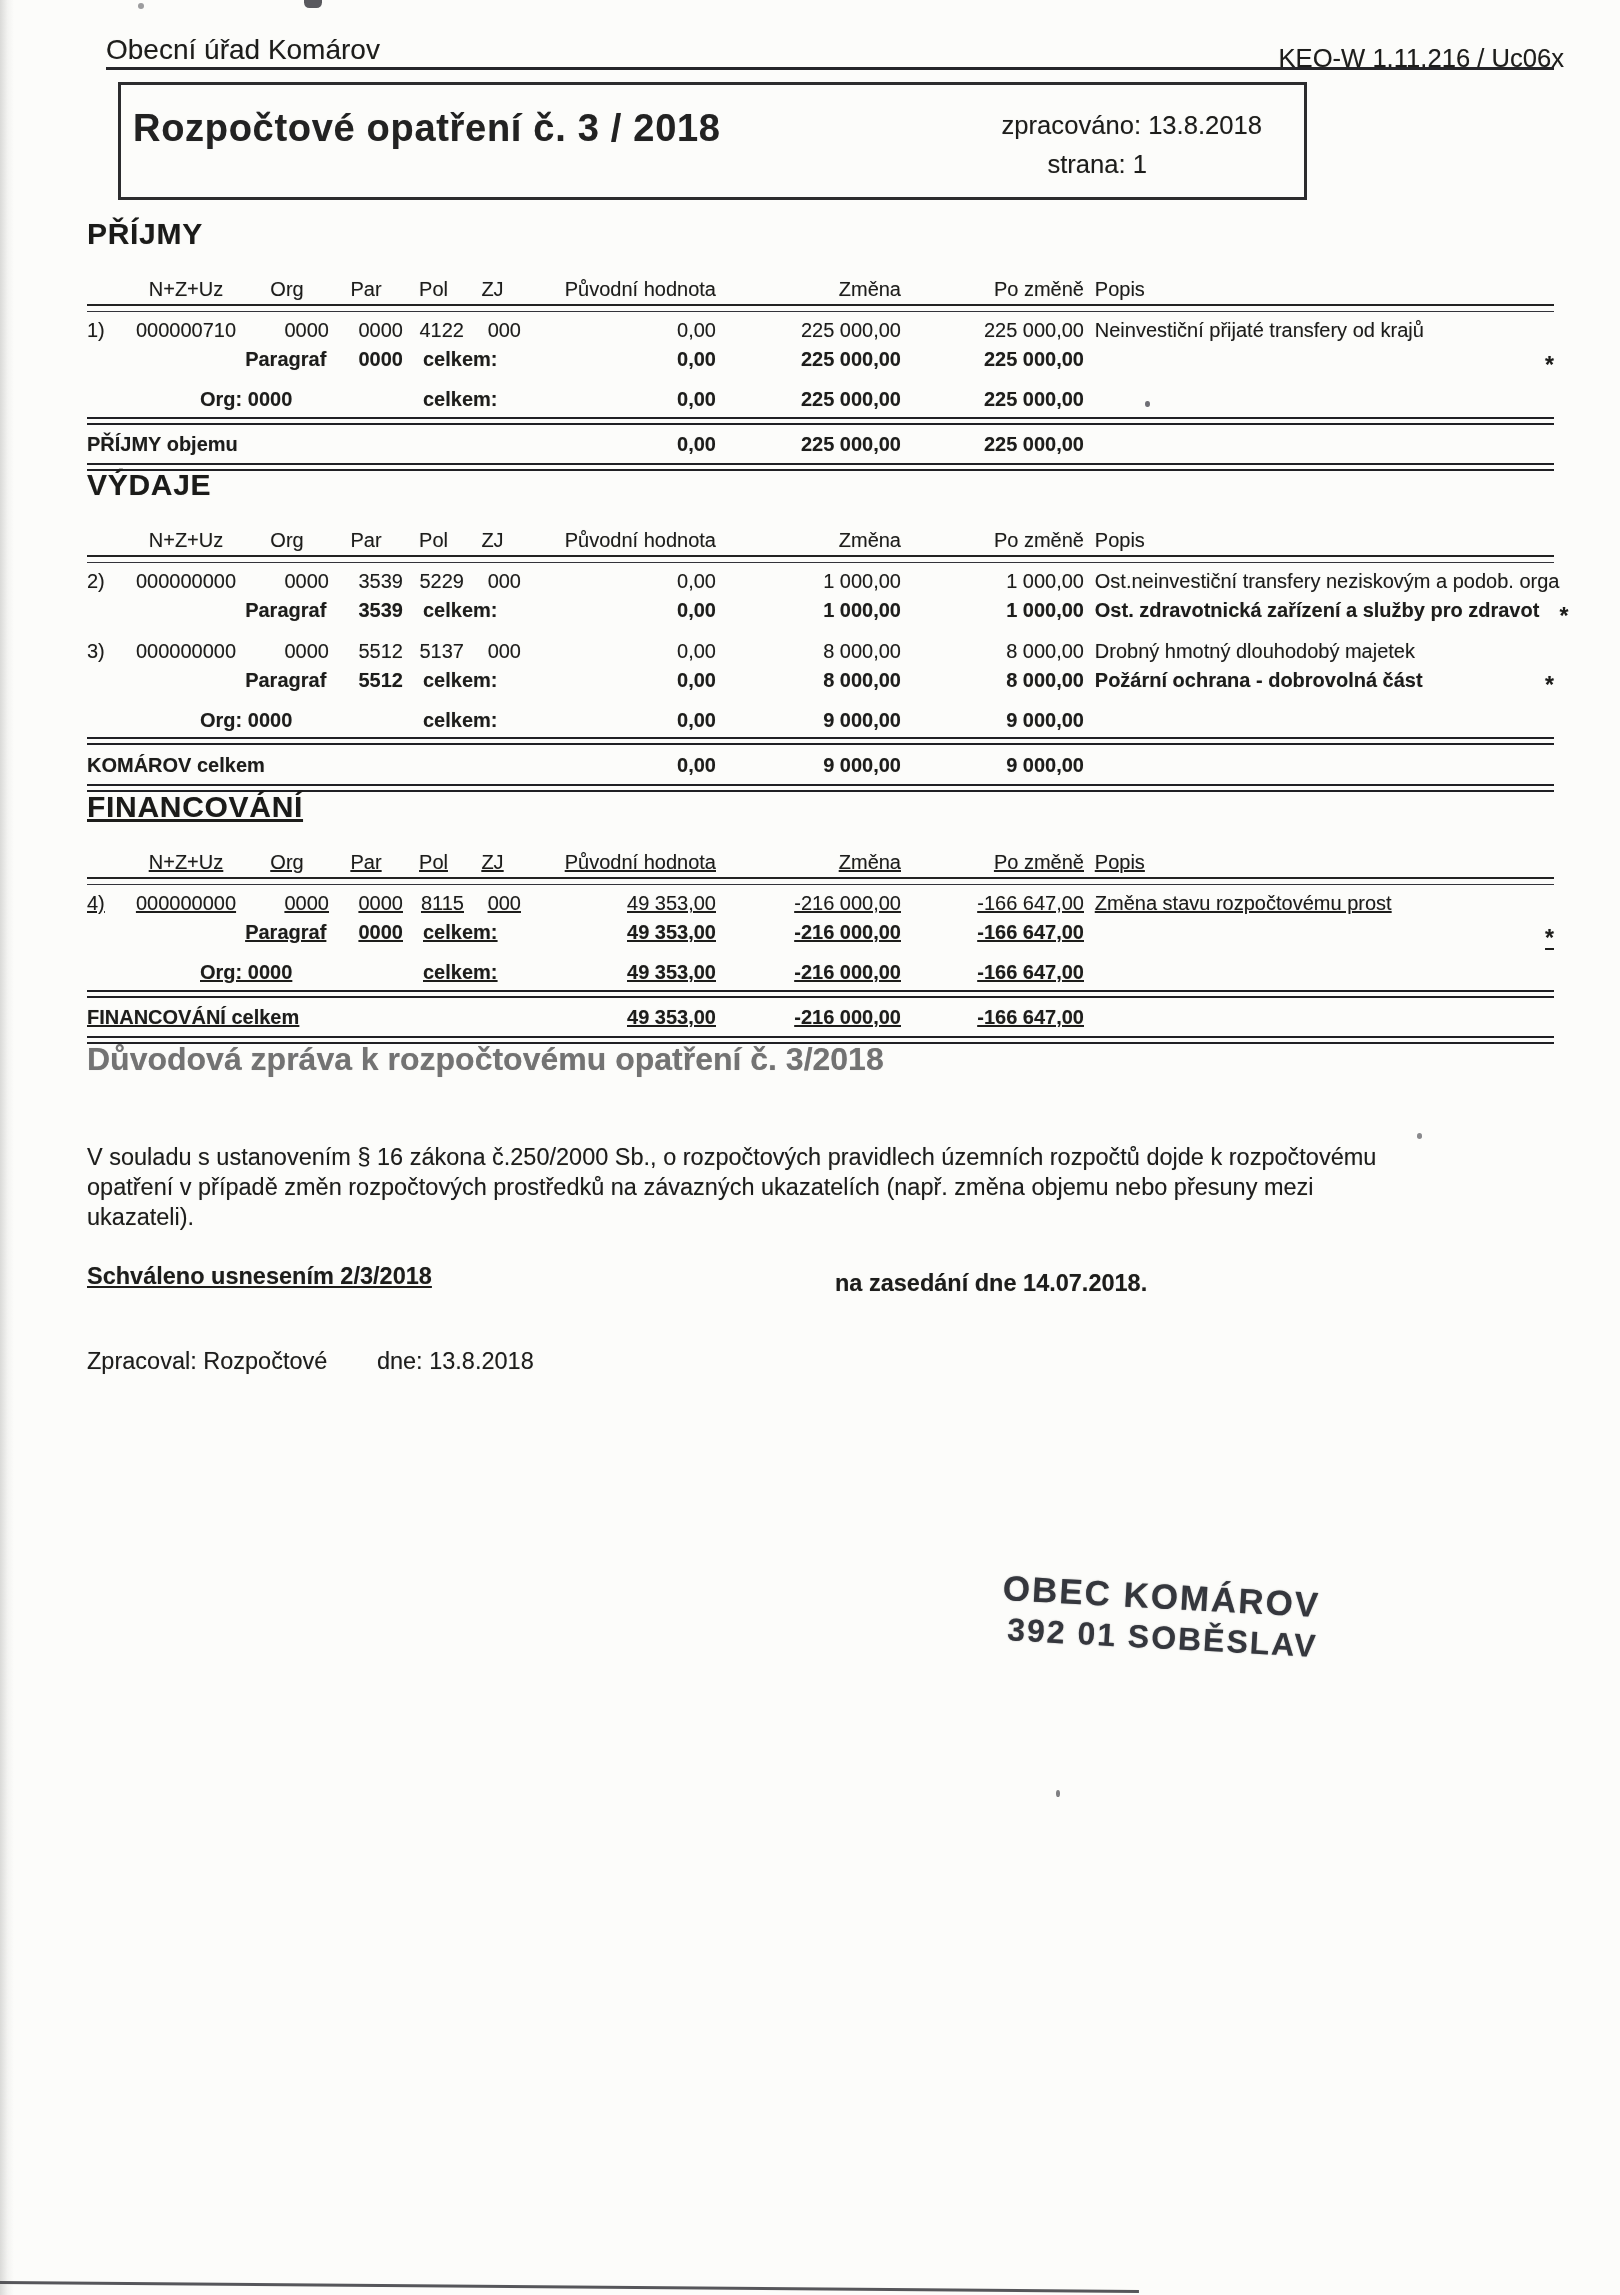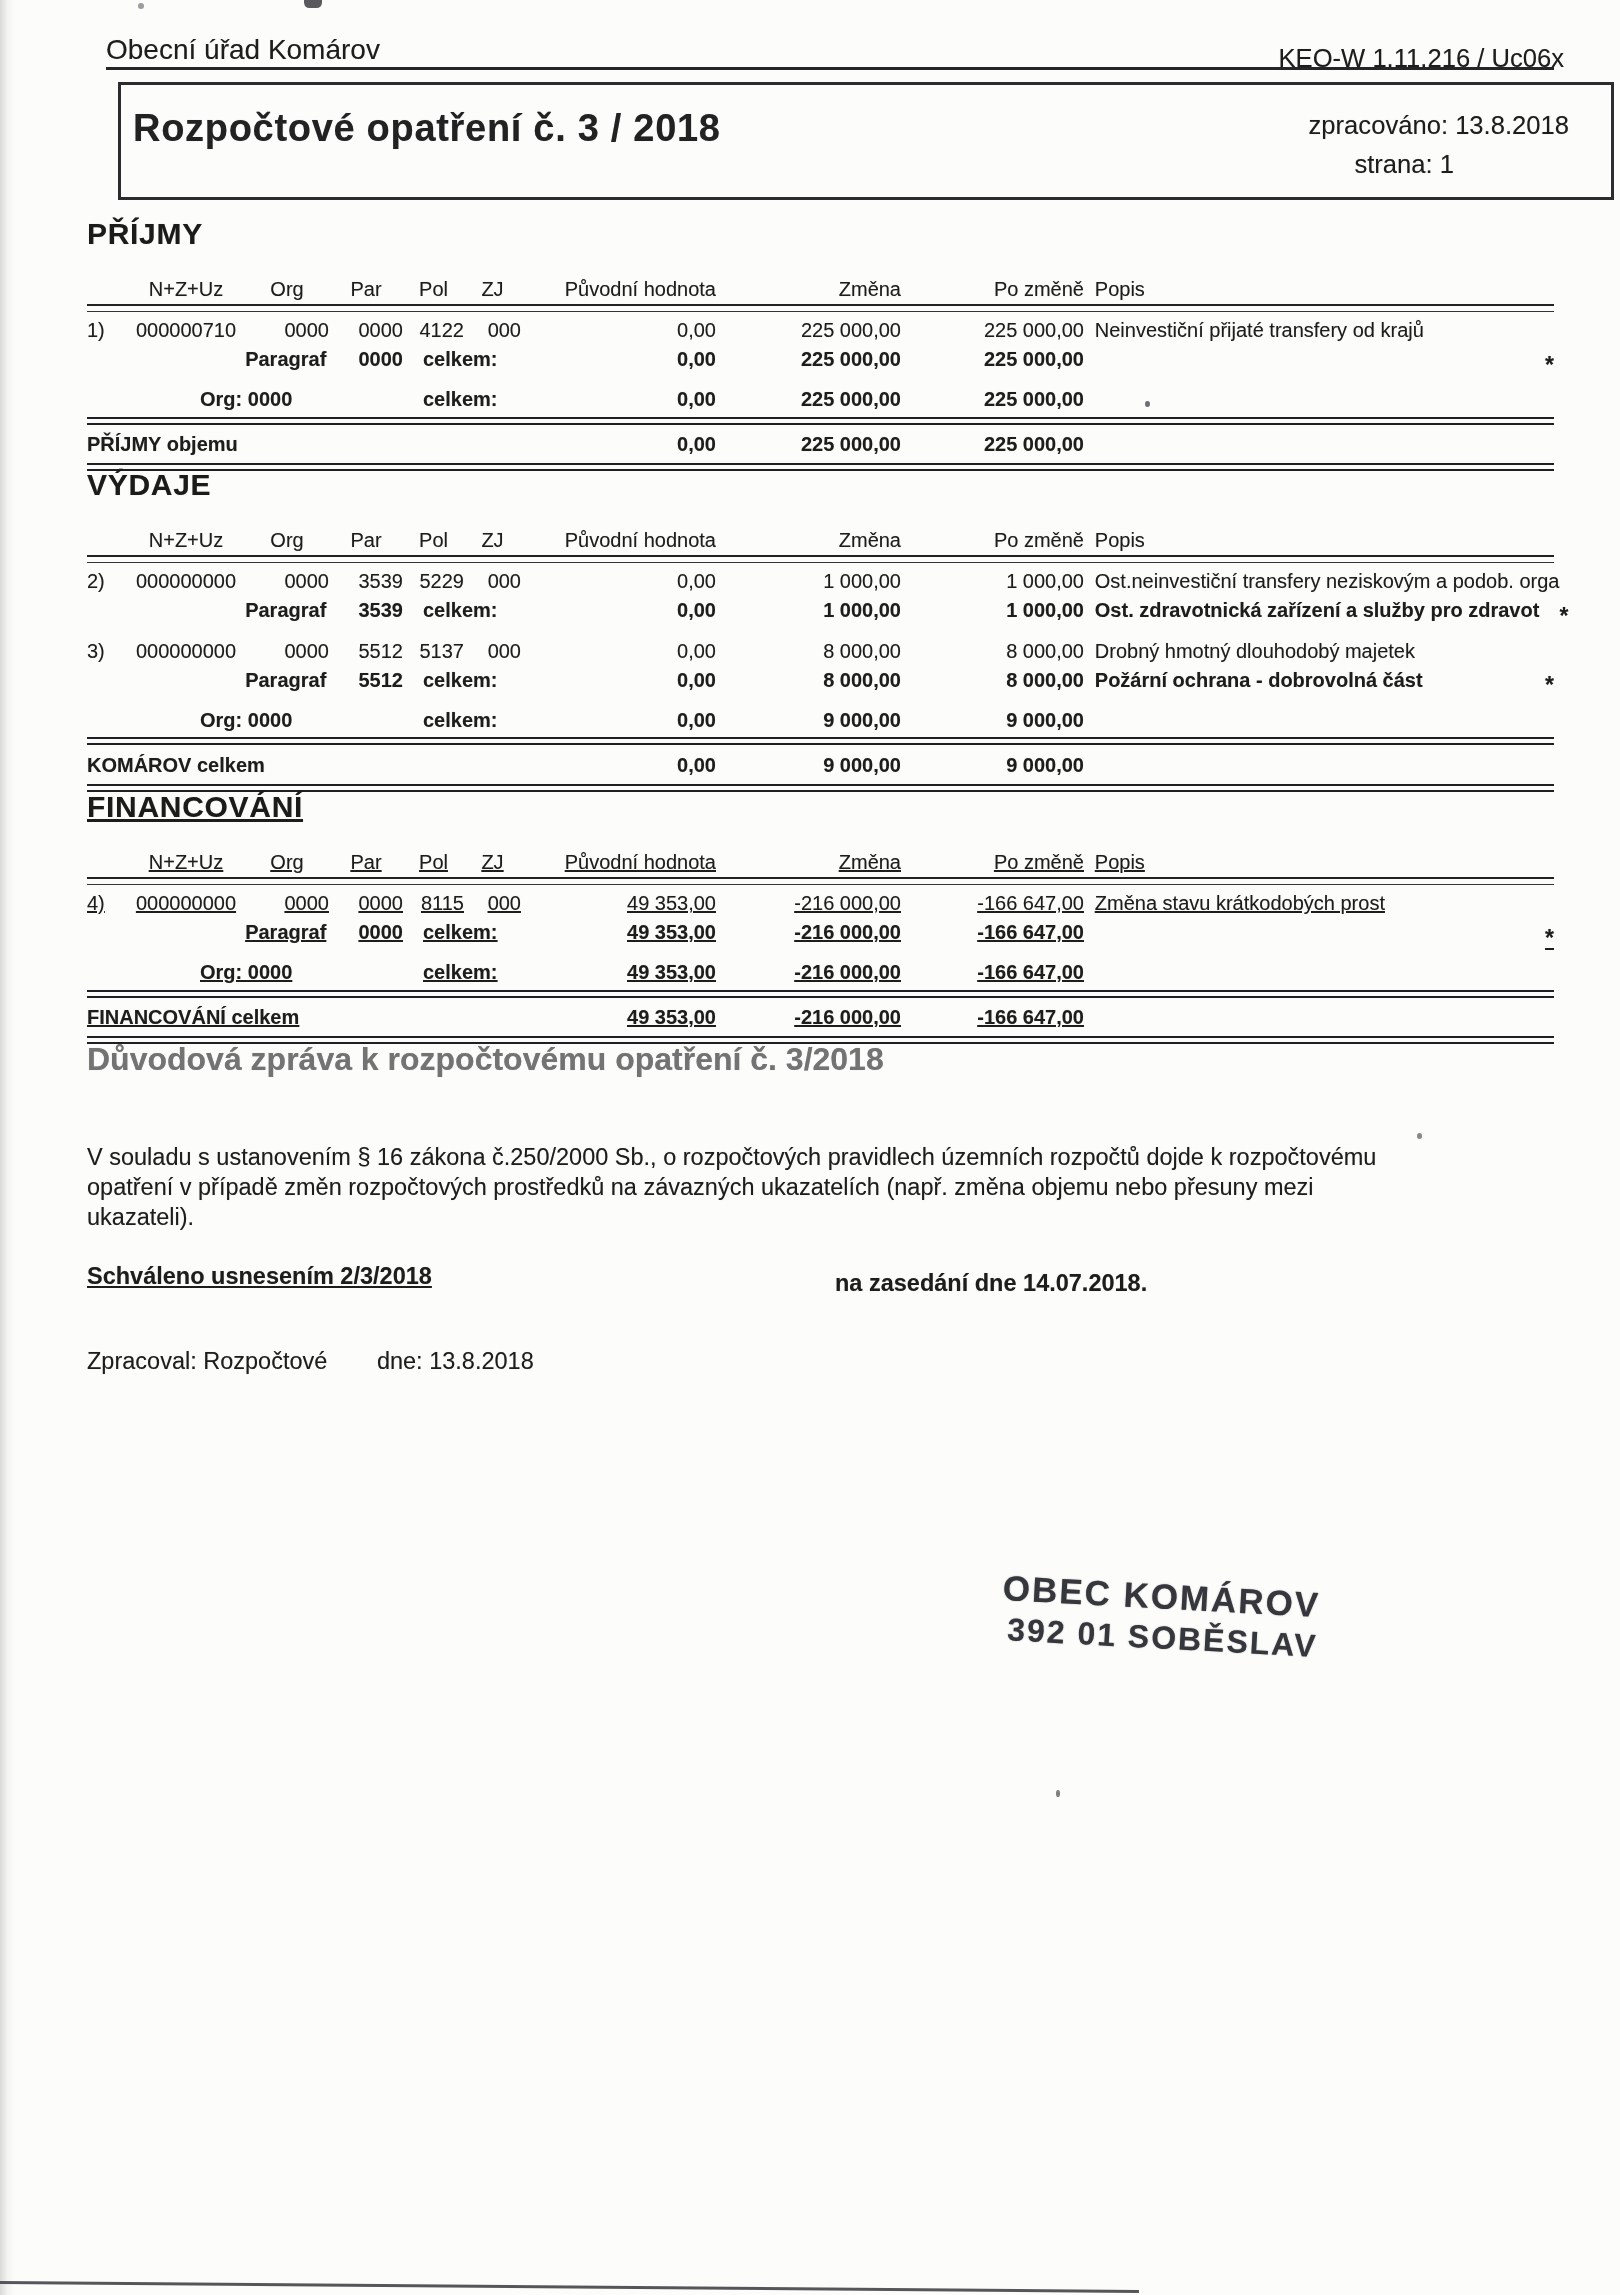--- a/index.html
+++ b/index.html
@@ -14,21 +14,21 @@
     color:#1d1d1b;
     -webkit-font-smoothing:antialiased;
   }
   .page *{box-sizing:border-box;}
   .txt{text-shadow:0 0 0.7px rgba(30,30,30,.35);}
   
   .office{position:absolute;left:106px;top:34px;font-size:28px;}
   .sys{position:absolute;right:57px;top:44px;font-size:25.6px;}
   .top-rule{position:absolute;left:106px;top:67px;width:1448px;height:2.7px;background:#26262a;}
   .title-box{
-    position:absolute;left:118px;top:82px;width:1496px;height:118px;
+    position:absolute;left:118px;top:82px;width:1189px;height:118px;
     border:3.4px solid #2c2c2e;background:transparent;
   }
   .doc-title{position:absolute;left:12px;top:21.5px;font-size:38px;font-weight:700;letter-spacing:0.7px;color:#222;}
   .processed{position:absolute;right:42px;top:25.6px;font-size:25.6px;}
   .strana{position:absolute;right:157px;top:65px;font-size:25.6px;}
   
   .section{position:absolute;left:87px;width:1467px;}
   #sec-prijmy{top:217px;} #sec-vydaje{top:468px;} #sec-fin{top:790px;text-decoration:underline;}
   .sec-heading{font-size:30px;font-weight:700;letter-spacing:0.7px;color:#1b1b19;}
   .tbl{margin-top:25.6px;width:1467px;}
@@ -283,21 +283,21 @@
         <div class="trow detail">
           <div class="c txt num">4)</div>
           <div class="c txt ctr">000000000</div>
           <div class="c txt rgt">0000</div>
           <div class="c txt rgt">0000</div>
           <div class="c txt rgt">8115</div>
           <div class="c txt rgt">000</div>
           <div class="c txt rgt">49 353,00</div>
           <div class="c txt rgt">-216 000,00</div>
           <div class="c txt rgt">-166 647,00</div>
-          <div class="c txt popis">Změna stavu krátkodobých prost</div>
+          <div class="c txt popis">Změna stavu rozpočtovému prost</div>
           <div class="c txt star"></div>
         </div>
         <div class="trow paragraf">
           <div class="c txt span3 lbl">Paragraf</div>
           <div class="c txt rgt">0000</div>
           <div class="c txt span2-celkem">celkem:</div>
           <div class="c txt rgt">49 353,00</div>
           <div class="c txt rgt">-216 000,00</div>
           <div class="c txt rgt">-166 647,00</div>
           <div class="c txt popis"></div>

